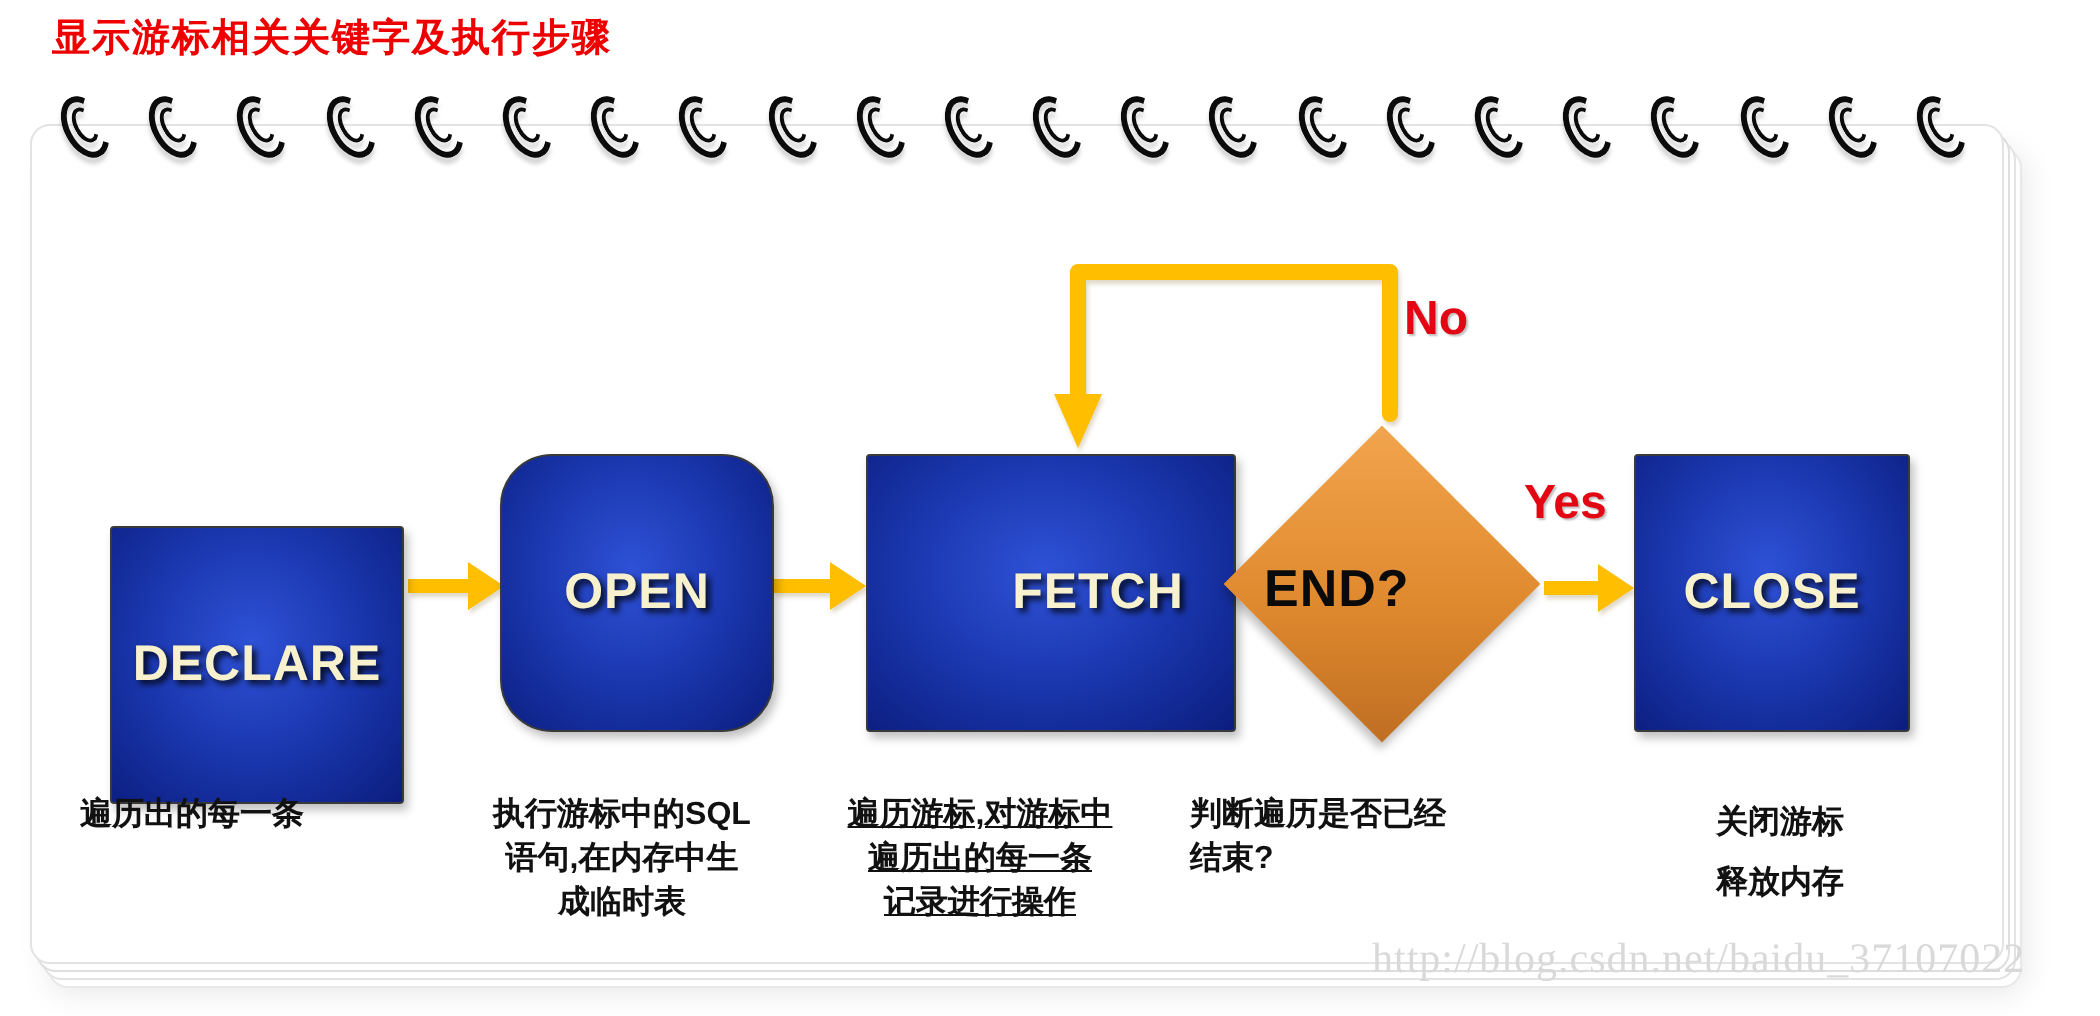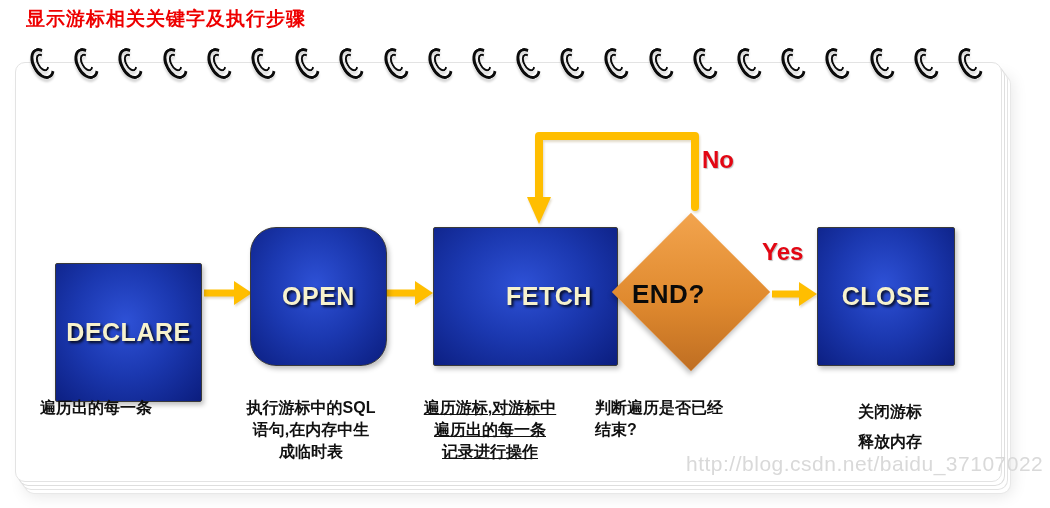--- a/index.html
+++ b/index.html
@@ -82,22 +82,22 @@
   #cap-declare{left:40px;width:175px;text-align:left;}
   #cap-open{left:226px;width:170px;text-align:center;}
   #cap-fetch{left:397px;width:186px;text-align:center;text-decoration:underline;}
   #cap-end{left:595px;width:182px;}
   #cap-close{left:820px;width:140px;text-align:center;line-height:30px;}
   
   svg.arrows{position:absolute;left:0;top:0;z-index:2;pointer-events:none;
     filter:drop-shadow(1px 2px 1px rgba(120,80,0,.22));}
   
   .watermark{
-    position:absolute;left:686px;top:452px;z-index:5;
-    font-family:Liberation Sans, sans-serif;
+    position:absolute;left:686px;top:467px;z-index:5;
+    font-family:Liberation Serif, serif;
     font-size:21px;color:#d9d9d9;letter-spacing:.5px;white-space:nowrap;
   }
 </style>
 </head>
 <body>
 
 <div class="title">显示游标相关关键字及执行步骤</div>
 
 <div class="page"></div>
 

